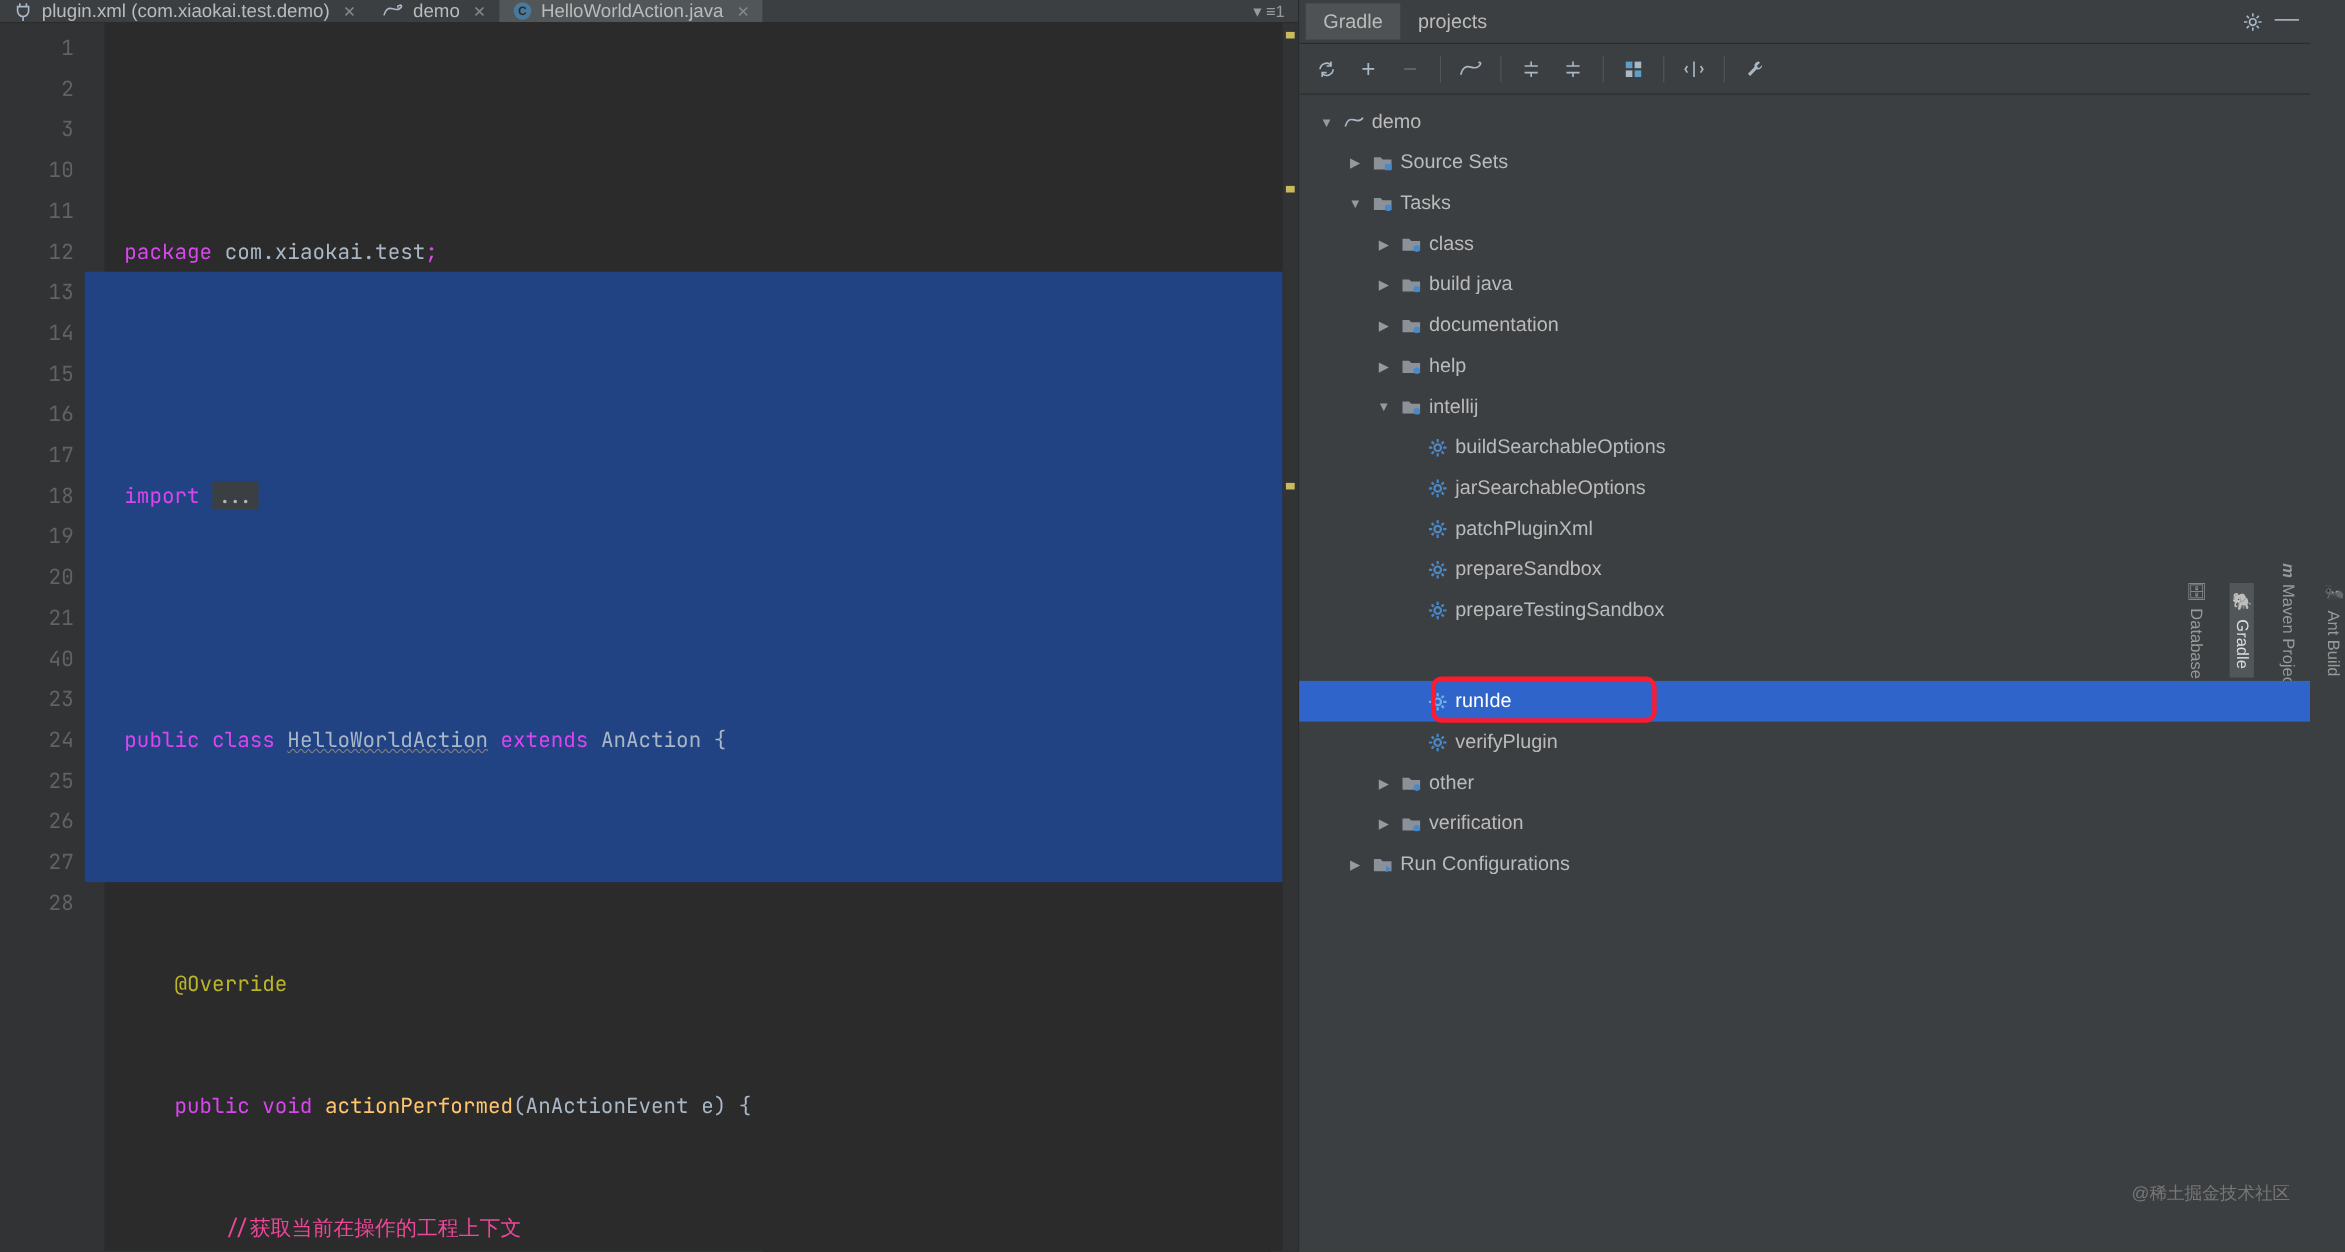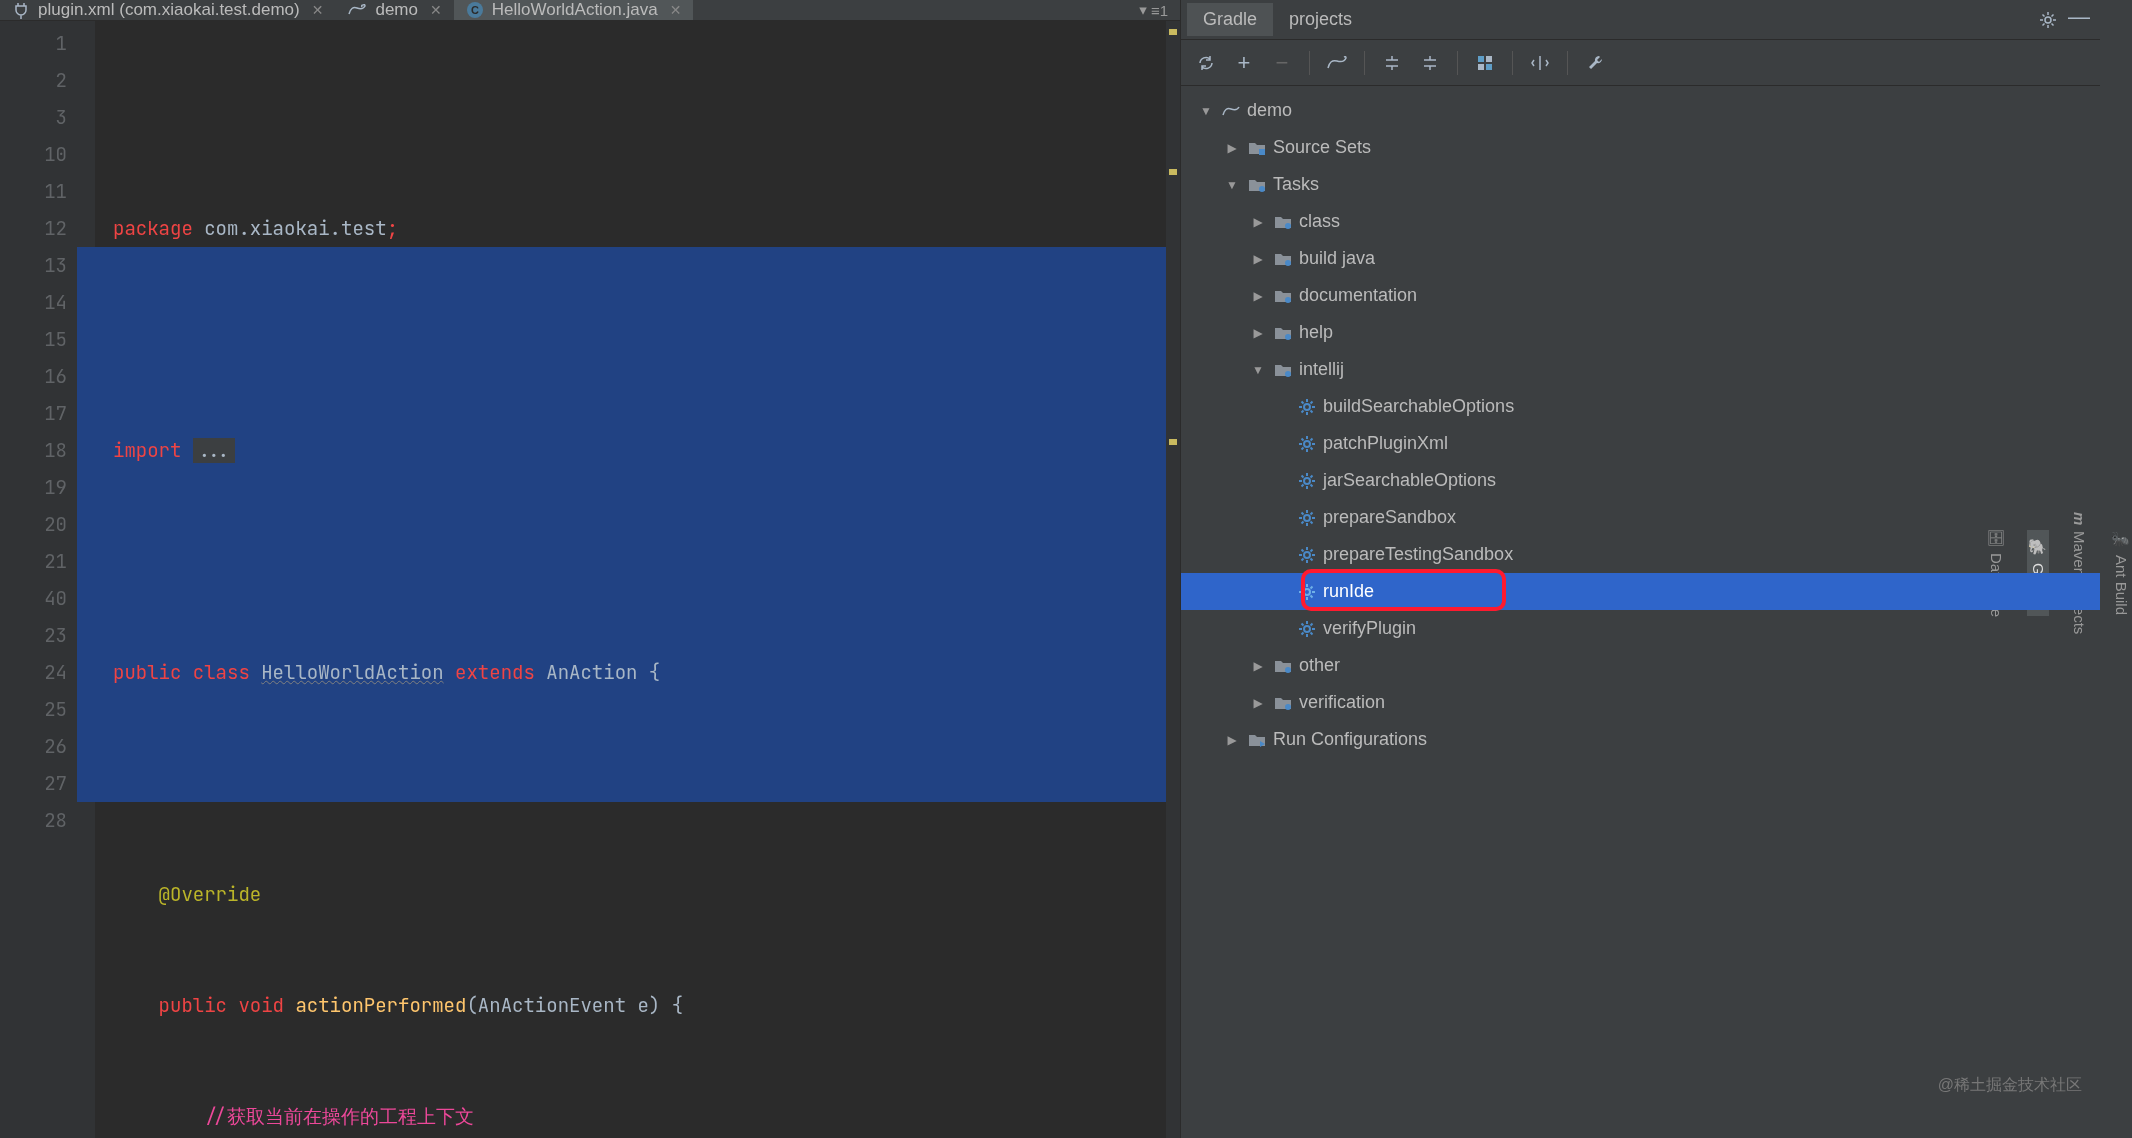--- a/index.html
+++ b/index.html
@@ -80,21 +80,21 @@
       position: relative;
       white-space: pre;
     }
     .code-line { height: 37px; }
     .selection-bg {
       position: absolute;
       background: #214283;
       z-index: 0;
     }
     .code-content { position: relative; z-index: 1; }
-    .k-orange { color: #ef4444; }
+    .k-orange { color: #d946ef; }
     .k-white { color: #a9b7c6; }
     .k-yellow { color: #ffc66d; }
     .k-annotation { color: #bbb529; }
     .k-comment { color: #ec4899; }
     .wavy-underline { text-decoration: underline wavy #808080; text-decoration-thickness: 1px; }
     .marker-strip {
       width: 14px;
       background: #313335;
       position: relative;
     }
@@ -168,20 +168,21 @@
       align-items: center;
       height: 37px;
       padding-left: 10px;
       gap: 6px;
       color: #bbbbbb;
       cursor: pointer;
     }
     .tree-row.selected {
       background: #2f65ca;
       color: #ffffff;
+      margin-top: 46px;
     }
     .tree-row.highlighted {
       position: relative;
     }
     .highlight-box {
       position: absolute;
       border: 4px solid #ff1a2f;
       border-radius: 10px;
       left: 120px;
       width: 205px;
@@ -499,31 +500,31 @@
         <span>buildSearchableOptions</span>
       </div>
     <div class="tree-row">
         <span class="tree-indent" style="width:100px"></span>
         <span class="tree-icon">
           <svg width="18" height="18" viewBox="0 0 18 18">
             <circle cx="9" cy="9" r="3" fill="none" stroke="#4a89c7" stroke-width="2"></circle>
             <path d="M9 1v3M9 14v3M1 9h3M14 9h3M3.5 3.5l2 2M12.5 12.5l2 2M3.5 14.5l2-2M12.5 5.5l2-2" stroke="#4a89c7" stroke-width="2"></path>
           </svg>
         </span>
-        <span>patchPluginXml</span>
+        <span>jarSearchableOptions</span>
       </div>
     <div class="tree-row">
         <span class="tree-indent" style="width:100px"></span>
         <span class="tree-icon">
           <svg width="18" height="18" viewBox="0 0 18 18">
             <circle cx="9" cy="9" r="3" fill="none" stroke="#4a89c7" stroke-width="2"></circle>
             <path d="M9 1v3M9 14v3M1 9h3M14 9h3M3.5 3.5l2 2M12.5 12.5l2 2M3.5 14.5l2-2M12.5 5.5l2-2" stroke="#4a89c7" stroke-width="2"></path>
           </svg>
         </span>
-        <span>jarSearchableOptions</span>
+        <span>patchPluginXml</span>
       </div>
     <div class="tree-row">
         <span class="tree-indent" style="width:100px"></span>
         <span class="tree-icon">
           <svg width="18" height="18" viewBox="0 0 18 18">
             <circle cx="9" cy="9" r="3" fill="none" stroke="#4a89c7" stroke-width="2"></circle>
             <path d="M9 1v3M9 14v3M1 9h3M14 9h3M3.5 3.5l2 2M12.5 12.5l2 2M3.5 14.5l2-2M12.5 5.5l2-2" stroke="#4a89c7" stroke-width="2"></path>
           </svg>
         </span>
         <span>prepareSandbox</span>

